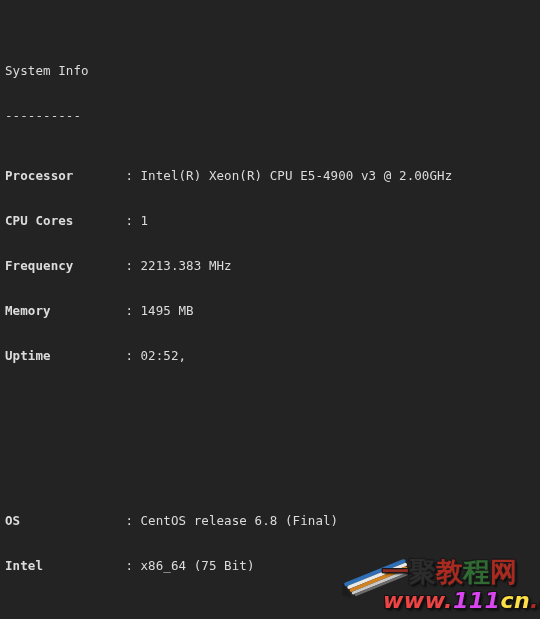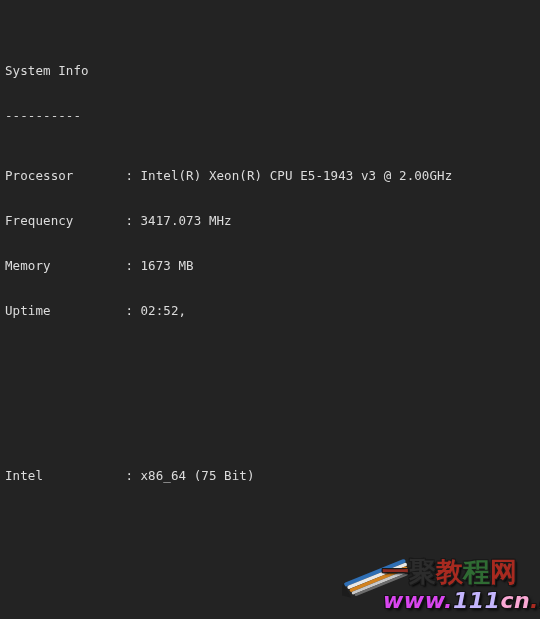--- a/index.html
+++ b/index.html
@@ -25,21 +25,21 @@
     top: 3px;
     left: 5px;
     white-space: pre;
     letter-spacing: 0.08px;
   }
   .line {
     height: 15px;
     white-space: pre;
   }
   .blank { height: 15px; }
-  .kv-key { display: inline-block; width: 16ch; }
+  .kv-key { display: inline-block; width: 16ch; font-weight: bold; }
   .kv-sep { display: inline-block; width: 2ch; }
   .rule { color: #d0d0d0; }
 
   
   #watermark {
     position: absolute;
     left: 342px;
     top: 552px;
     width: 198px;
     height: 67px;
@@ -96,28 +96,30 @@
 </head>
 <body style="background: rgb(35, 35, 35);">
 
 <div id="terminal" style="background: rgb(35, 35, 35); color: rgb(220, 220, 220);">
   <div id="screen">
 
     
     <div class="line"><span>System Info</span></div>
     <div class="line rule"><span>----------</span></div>
 
-    <div class="line"><span class="kv-key">Processor</span><span class="kv-sep">:</span><span>Intel(R) Xeon(R) CPU E5-1943 v3 @ 2.00GHz</span></div>
-    <div class="line"><span class="kv-key">Frequency</span><span class="kv-sep">:</span><span>3417.073 MHz</span></div>
-    <div class="line"><span class="kv-key">Memory</span><span class="kv-sep">:</span><span>1673 MB</span></div>
+    <div class="line"><span class="kv-key">Processor</span><span class="kv-sep">:</span><span>Intel(R) Xeon(R) CPU E5-4900 v3 @ 2.00GHz</span></div>
+    <div class="line"><span class="kv-key">CPU Cores</span><span class="kv-sep">:</span><span>1</span></div>
+    <div class="line"><span class="kv-key">Frequency</span><span class="kv-sep">:</span><span>2213.383 MHz</span></div>
+    <div class="line"><span class="kv-key">Memory</span><span class="kv-sep">:</span><span>1495 MB</span></div>
     <div class="line"><span class="kv-key">Uptime</span><span class="kv-sep">:</span><span>02:52,</span></div>
 
     <div class="blank"></div>
     <div class="blank"></div>
 
+    <div class="line"><span class="kv-key">OS</span><span class="kv-sep">:</span><span>CentOS release 6.8 (Final)</span></div>
     <div class="line"><span class="kv-key">Intel</span><span class="kv-sep">:</span><span>x86_64 (75 Bit)</span></div>
     
     
 
     
     
     
 
     
     
@@ -174,17 +176,17 @@
         <rect x="8" y="28" width="57" height="2.5" rx="1.2" fill="#6b6b6b"></rect>
         <polygon points="2,14 -8,22 4,30.5" fill="#1c1c1c"></polygon>
       </g>
     </svg>
 
     <div id="wm-cn">
       <span style="color: rgb(143, 43, 34);">一</span><span style="color: rgb(44, 44, 44);">聚</span><span style="color: rgb(168, 42, 32);">教</span><span style="color: rgb(47, 107, 51);">程</span><span style="color: rgb(168, 42, 32);">网</span>
     </div>
 
     <div id="wm-url">
-      <span style="color: #d946ef;">www.</span><span style="color: #c4b5fd;">111</span><span style="color: #f9a8d4;">cn</span><span style="color: rgb(168, 42, 32);">.</span><span style="color: rgb(47, 107, 51);">net</span>
+      <span style="color: #ef4444;">www.</span><span style="color: #d946ef;">111</span><span style="color: #fde047;">cn</span><span style="color: rgb(168, 42, 32);">.</span><span style="color: rgb(47, 107, 51);">net</span>
     </div>
 
   </div>
 </div>
 
 </body></html>

